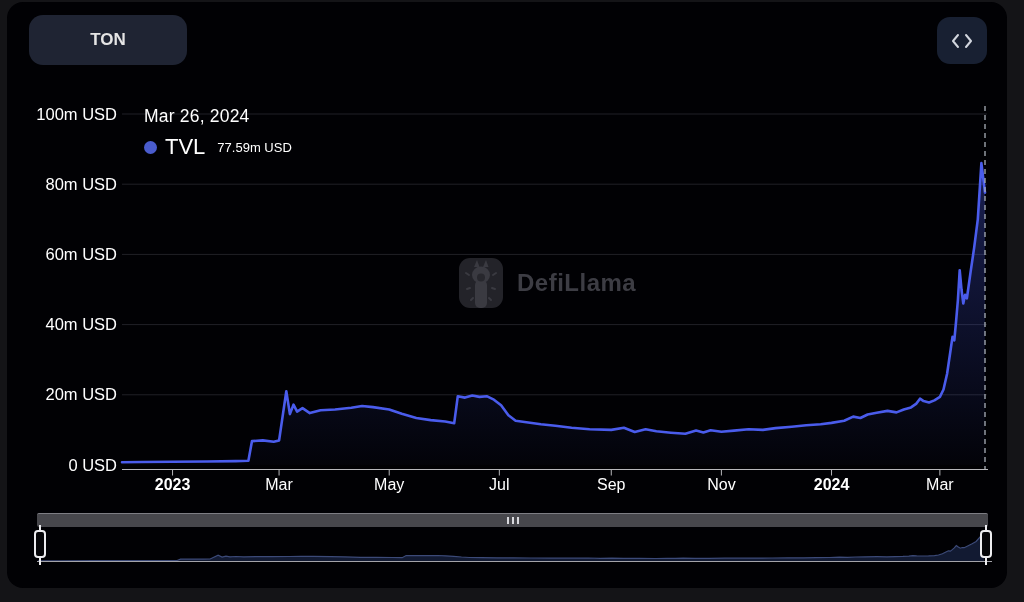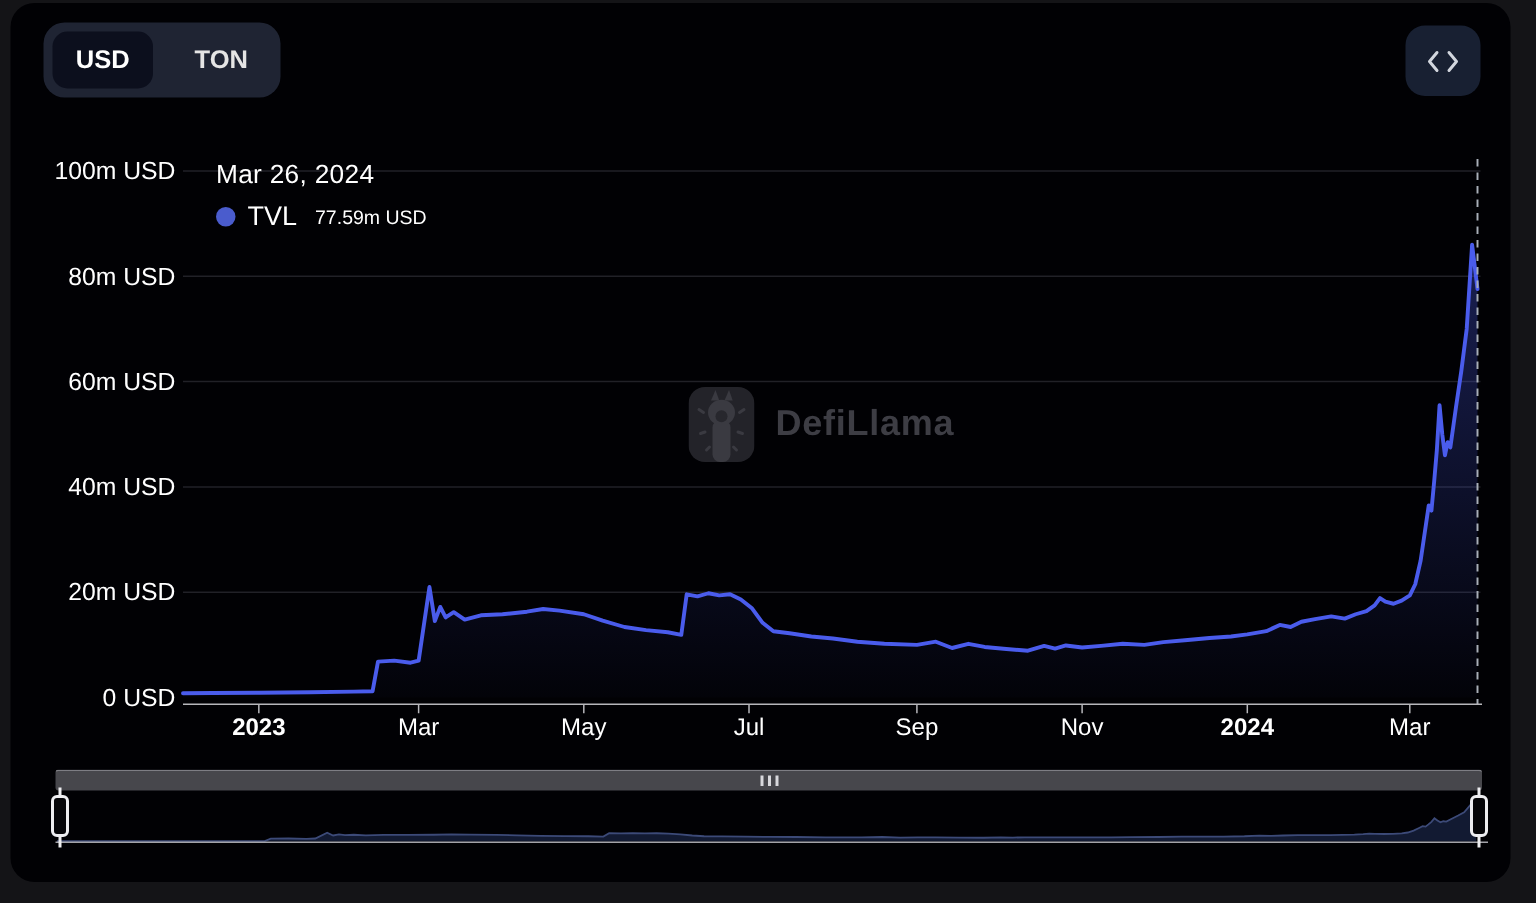--- a/index.html
+++ b/index.html
@@ -16,21 +16,21 @@
 
   
   .embed{position:absolute;left:930px;top:15px;width:50px;height:47px;background:#182032;border:none;
          border-radius:13px;display:flex;align-items:center;justify-content:center;cursor:pointer;z-index:6;}
 
   
   .tooltip{position:absolute;left:137px;top:88px;z-index:5;color:#fff;margin-top:16px;}
   .t-date{font-size:17.5px;font-weight:400;letter-spacing:.2px;}
   .t-row{display:flex;align-items:center;margin-top:7px;}
   .dot{width:13px;height:13px;border-radius:50%;margin-right:8px;}
-  .t-name{font-size:18px;font-weight:500;margin-right:12px;}
+  .t-name{font-size:22px;font-weight:500;margin-right:12px;}
   .t-val{font-size:13px;font-weight:500;}
 
   
   .watermark{position:absolute;left:452px;top:256px;display:flex;align-items:center;z-index:1;}
   .wm-text{margin-left:14px;font-size:24px;font-weight:700;color:#3d3d44;letter-spacing:.5px;}
 
   svg.chart{position:absolute;left:0;top:0;z-index:2;}
 
   
   .movebar{position:absolute;left:30px;top:511px;width:951px;height:13px;background:#47474c;
@@ -46,21 +46,20 @@
   .handle.left{left:27px;}
   .handle.right{left:973px;}
 </style>
 </head>
 <body>
 
 <div id="app">
   <div class="card">
 
     <div class="toggle">
-      <button class="opt selected">USD</button>
       <button class="opt">TON</button>
     </div>
 
     <button class="embed">
       <svg width="22" height="16" viewBox="0 0 22 16">
         <polyline points="7,2 2,8 7,14" fill="none" stroke="#d2d6de" stroke-width="2" stroke-linecap="round" stroke-linejoin="round"></polyline>
         <polyline points="15,2 20,8 15,14" fill="none" stroke="#d2d6de" stroke-width="2" stroke-linecap="round" stroke-linejoin="round"></polyline>
       </svg>
     </button>
 

